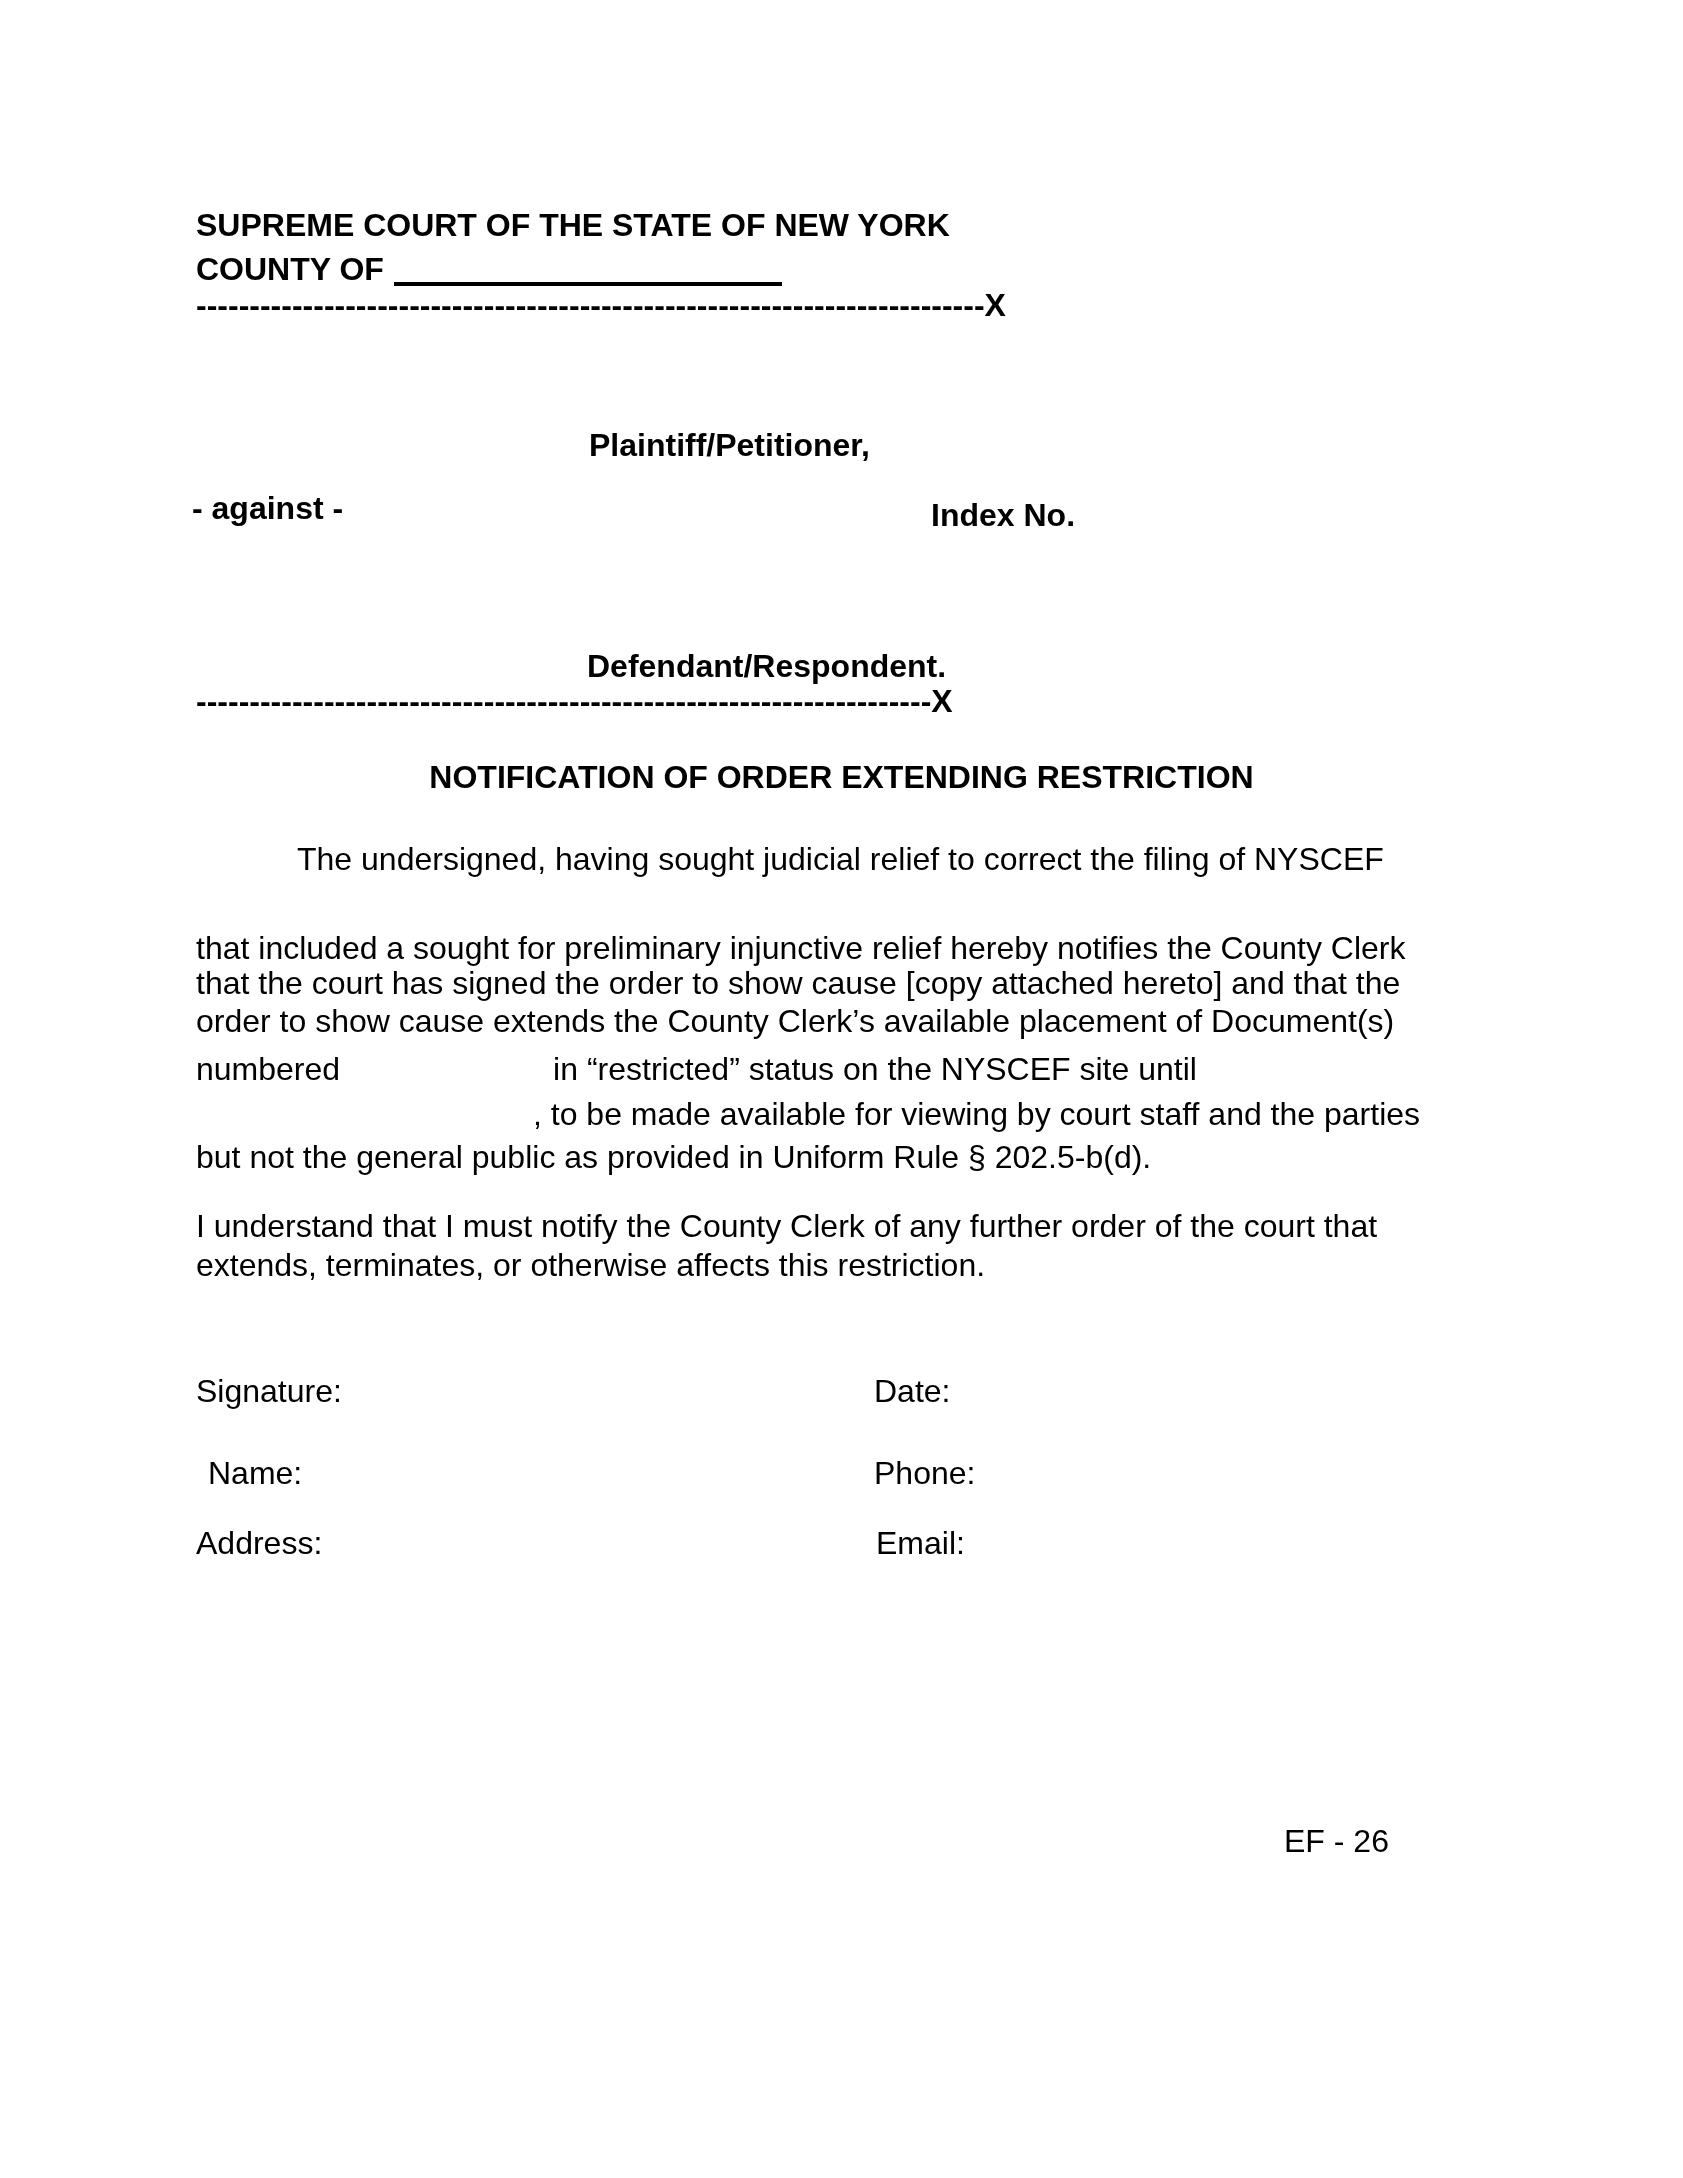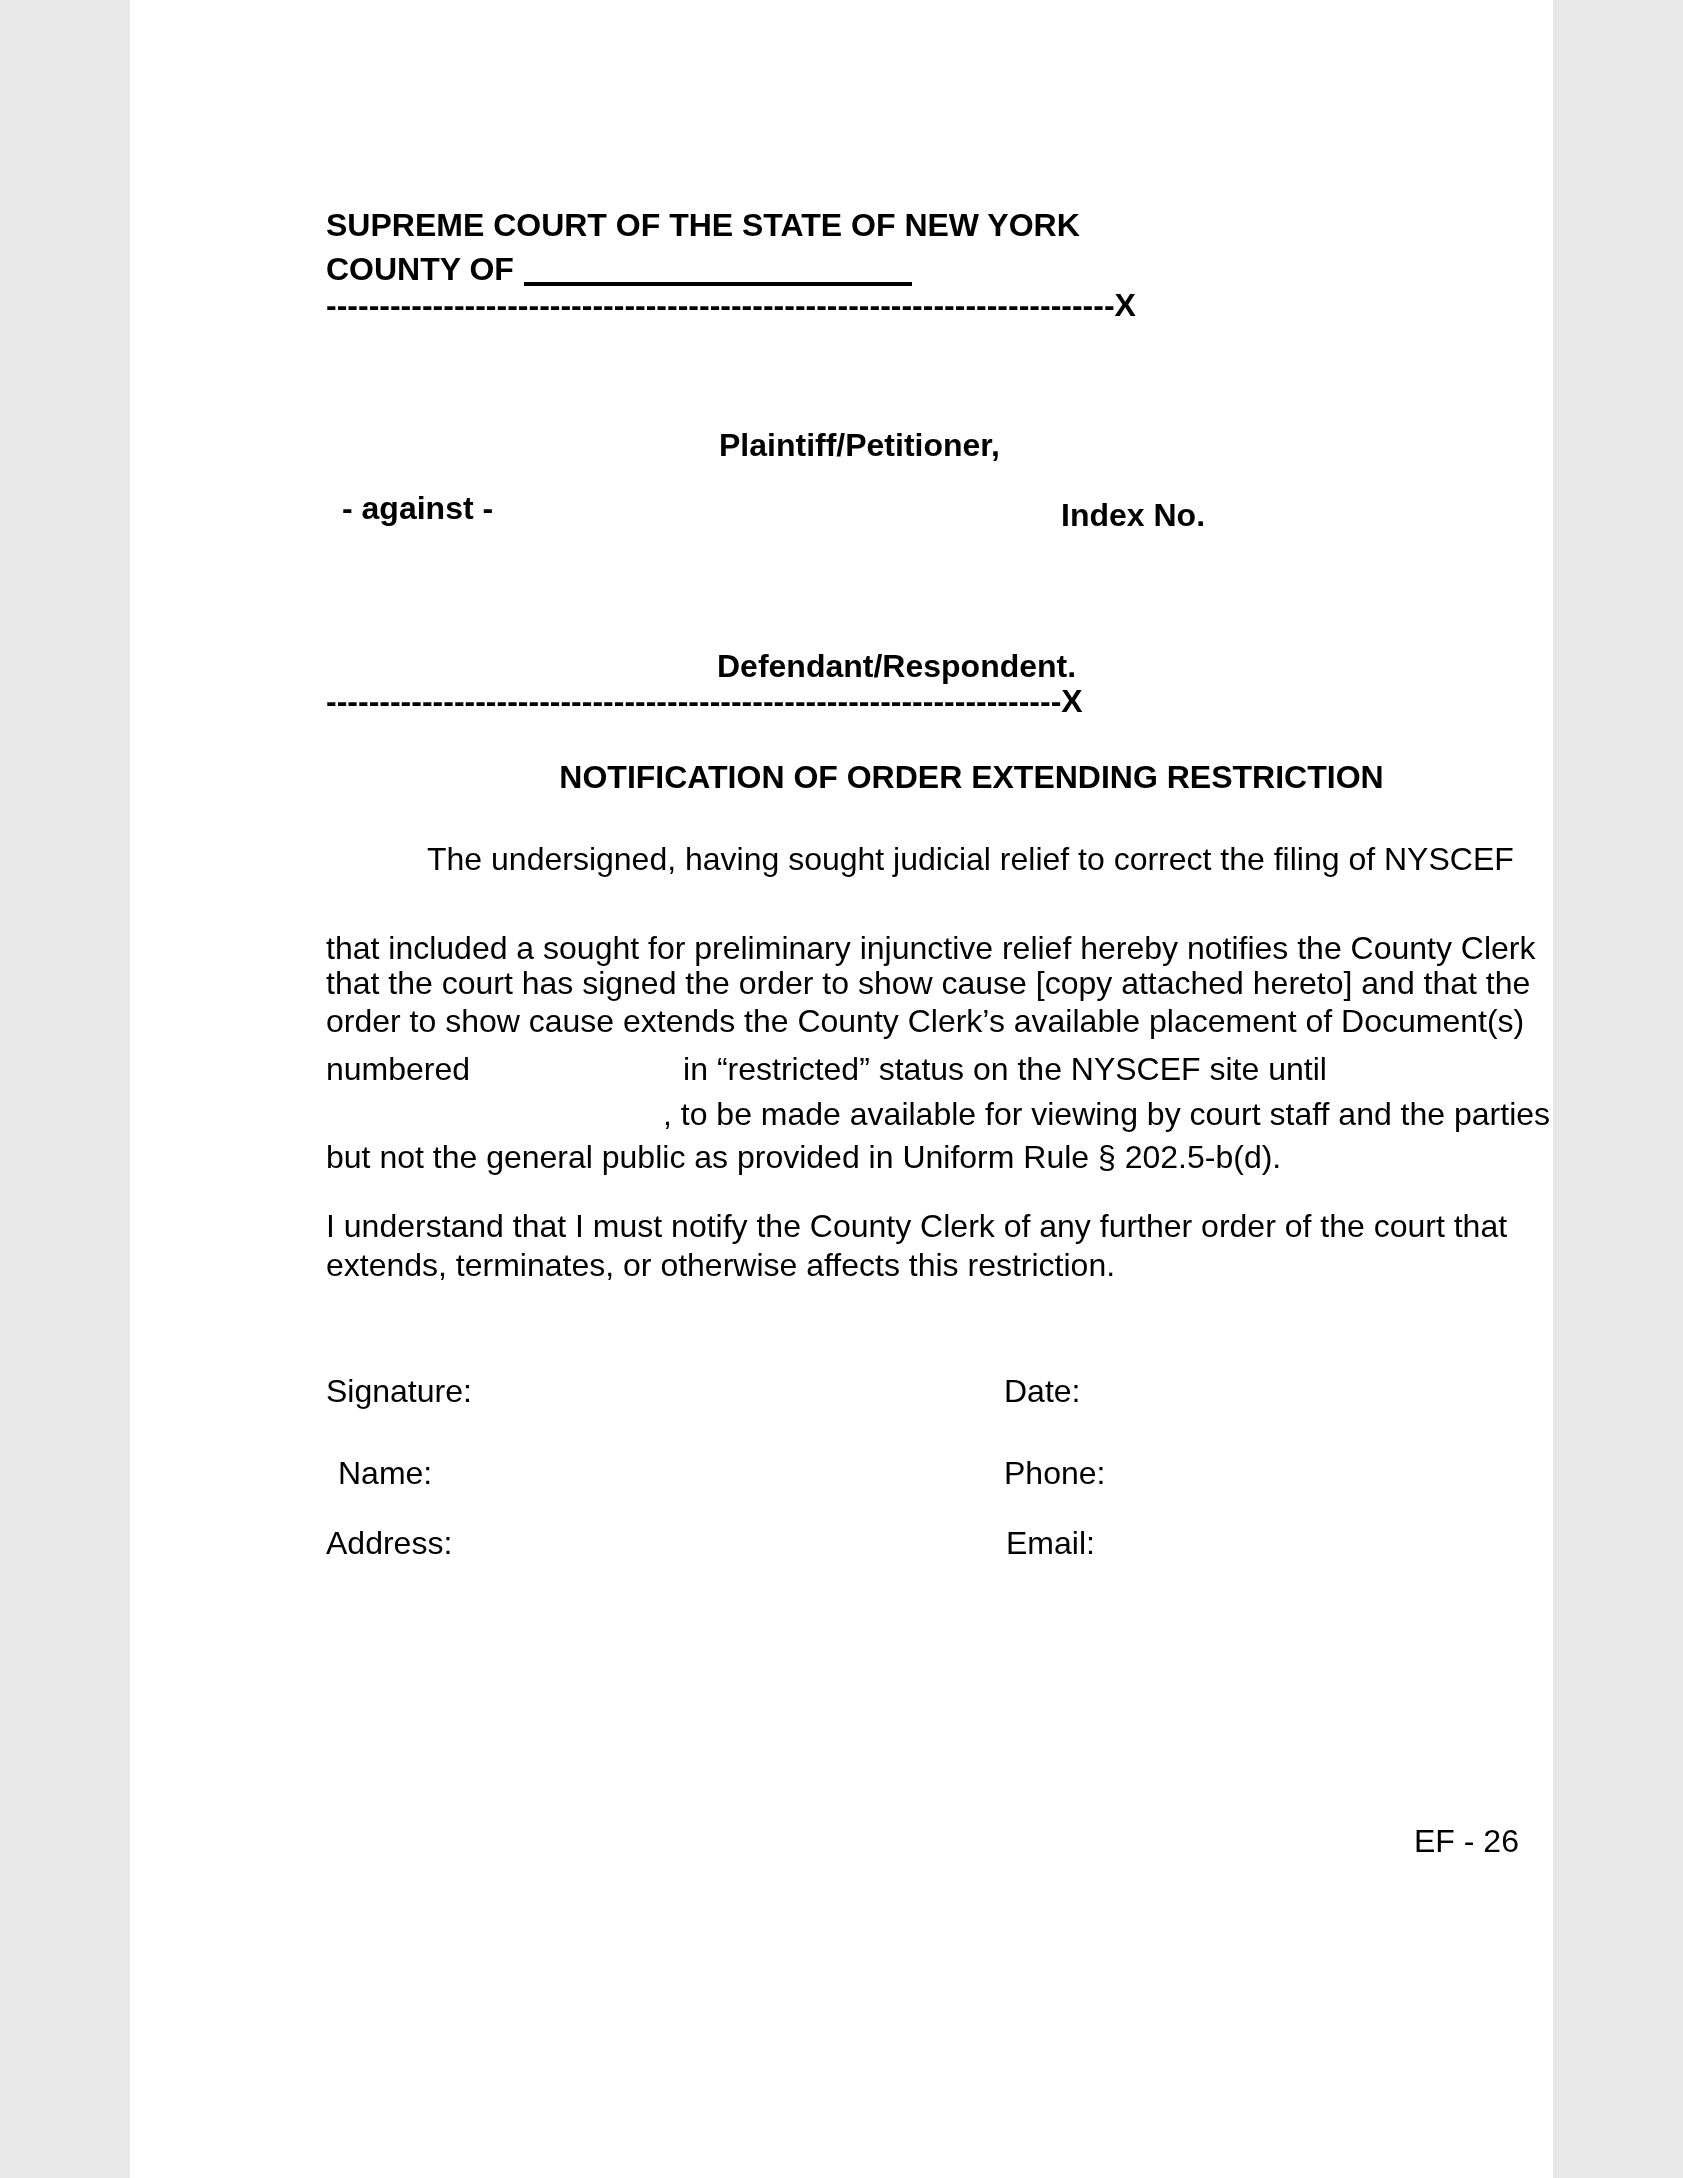--- a/index.html
+++ b/index.html
@@ -1,18 +1,18 @@
 <!DOCTYPE html>
 <html><head>
 <meta charset="utf-8">
 <style>
   html,body { margin:0; padding:0; background:#e8e8e8; }
   .page {
     position:relative;
-    width:1423px; height:2178px;
+    width:1683px; height:2178px;
     background:#ffffff;
     color:#000000;
     font-family:"Liberation Sans", sans-serif;
     font-size:32px;
     line-height:1.2;
     margin:0 auto;
     overflow:hidden;
   }
   .abs { position:absolute; white-space:nowrap; }
   .b   { font-weight:bold; }
@@ -26,21 +26,21 @@
     border-bottom:4px solid #000;
     vertical-align:-6px;
     margin-left:10px;
   }
   .divider-top    { left:196px; top:286px; letter-spacing:0; }
   .divider-bottom { left:196px; top:682px; letter-spacing:0; }
 
   
   .plaintiff-caption { left:589px; top:404px;margin-top:22px; }
   .index-no-label    { left:931px; top:454px;margin-top:42px; }
-  .against-label     { left:212px; top:489px; }
+  .against-label     { left:192px; top:489px; }
   .defendant-caption { left:587px; top:647px; }
 
   
   .form-title { left:0; width:1683px; text-align:center; top:758px; }
 
   
   .p1l1 { left:297px; top:840px; }
   .p1l2 { left:196px; top:890px; }
   .p1l3 { left:196px; top:929px; }
   .p1l4 { left:196px; top:964px; }

